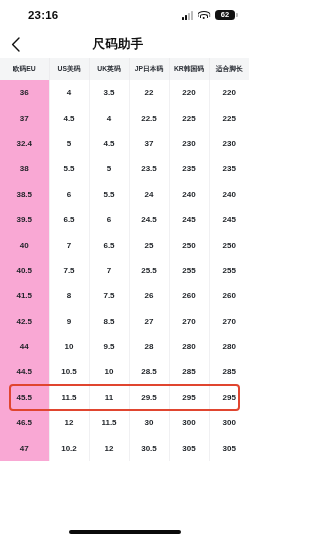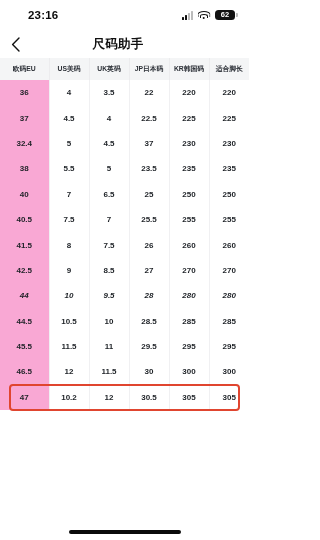--- a/index.html
+++ b/index.html
@@ -83,21 +83,21 @@
   }
   th:last-child{border-right:none;}
   td{
     height:25.4px;padding:0;text-align:center;
     font-size:8px;font-weight:700;color:#1d2126;
     border-right:1px solid #f0f0f2;
     background:#ffffff;
   }
   td:last-child{border-right:none;}
   tbody tr td:first-child{background:#f9a8d4;}
-  tbody tr.hl td{position:relative;z-index:2;font-style:italic;}
+  tbody tr.hl td{position:relative;z-index:2;}
 
   
   .hl-box{
     position:absolute;left:9px;right:9px;
     border:2px solid #e0452f;border-radius:4px;
     pointer-events:none;z-index:3;
     box-sizing:border-box;
   }
 
   
@@ -213,20 +213,36 @@
           </tr>
           <tr>
             <td>38</td>
             <td>5.5</td>
             <td>5</td>
             <td>23.5</td>
             <td>235</td>
             <td>235</td>
           </tr>
           <tr>
+            <td>38.5</td>
+            <td>6</td>
+            <td>5.5</td>
+            <td>24</td>
+            <td>240</td>
+            <td>240</td>
+          </tr>
+          <tr>
+            <td>39.5</td>
+            <td>6.5</td>
+            <td>6</td>
+            <td>24.5</td>
+            <td>245</td>
+            <td>245</td>
+          </tr>
+          <tr>
             <td>40</td>
             <td>7</td>
             <td>6.5</td>
             <td>25</td>
             <td>250</td>
             <td>250</td>
           </tr>
           <tr>
             <td>40.5</td>
             <td>7.5</td>

